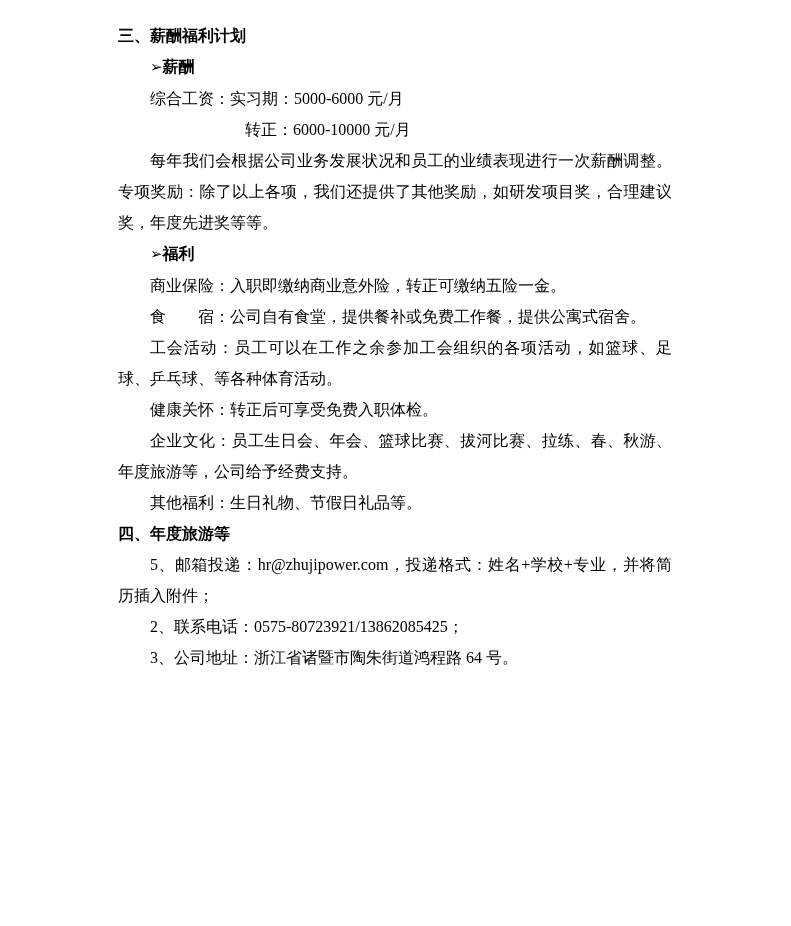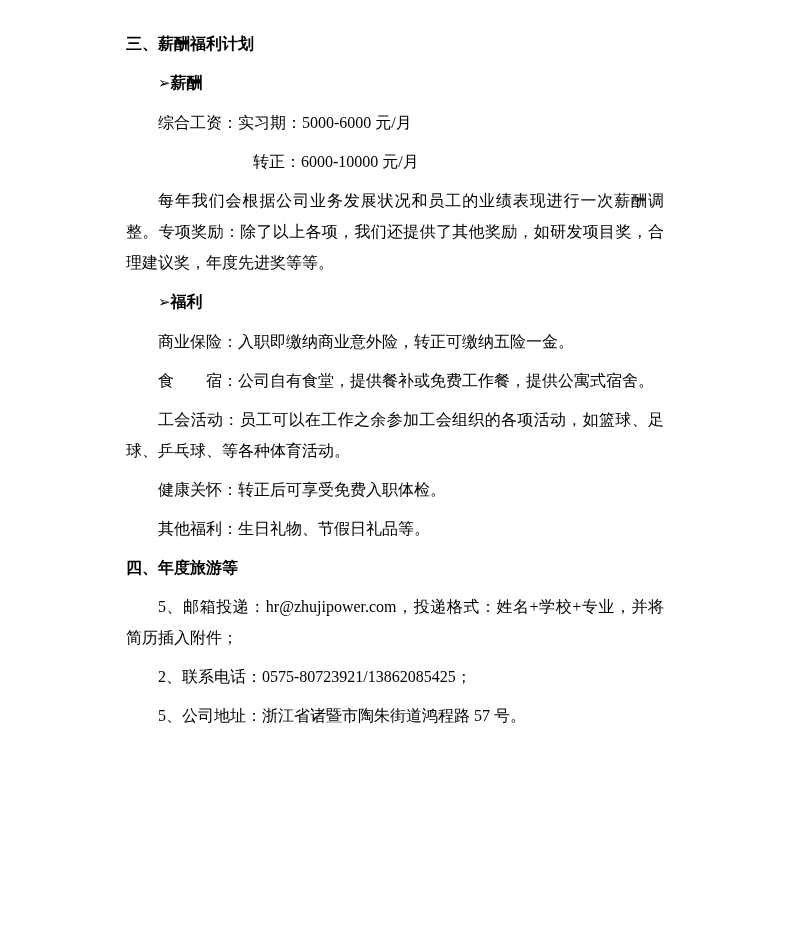--- a/index.html
+++ b/index.html
@@ -14,21 +14,21 @@
     background: #ffffff;
     box-sizing: border-box;
     padding: 20px 119px 0 118px;
     font-family: "Liberation Serif", "DejaVu Serif", serif;
     font-size: 16px;
     line-height: 31px;
     color: #000000;
     overflow: hidden;
   }
   .page p {
-    margin: 8px;
+    margin: 0;
     padding: 0;
     text-align: justify;
   }
   .sec-heading {
     font-weight: bold;
     text-align: left !important;
   }
   .sub-heading {
     font-weight: bold;
     text-indent: 2em;
@@ -64,24 +64,25 @@
   <p class="sub-heading"><span class="arrow-bullet">➢</span><span>福利</span></p>
 
   <p class="indent">商业保险：入职即缴纳商业意外险，转正可缴纳五险一金。</p>
 
   <p class="indent">食　　宿：公司自有食堂，提供餐补或免费工作餐，提供公寓式宿舍。</p>
 
   <p class="indent">工会活动：员工可以在工作之余参加工会组织的各项活动，如篮球、足球、乒乓球、等各种体育活动。</p>
 
   <p class="indent">健康关怀：转正后可享受免费入职体检。</p>
 
+  <p class="indent">企业文化：员工生日会、年会、篮球比赛、拔河比赛、拉练、春、秋游、年度旅游等，公司给予经费支持。</p>
 
   <p class="indent">其他福利：生日礼物、节假日礼品等。</p>
 
   <p class="sec-heading">四、年度旅游等</p>
 
   <p class="indent">5、邮箱投递：hr@zhujipower.com，投递格式：姓名+学校+专业，并将简历插入附件；</p>
 
   <p class="indent">2、联系电话：0575-80723921/13862085425；</p>
 
-  <p class="indent">5、公司地址：浙江省诸暨市陶朱街道鸿程路 57 号。</p>
+  <p class="indent">3、公司地址：浙江省诸暨市陶朱街道鸿程路 64 号。</p>
 
 </div>
 
 </body></html>

